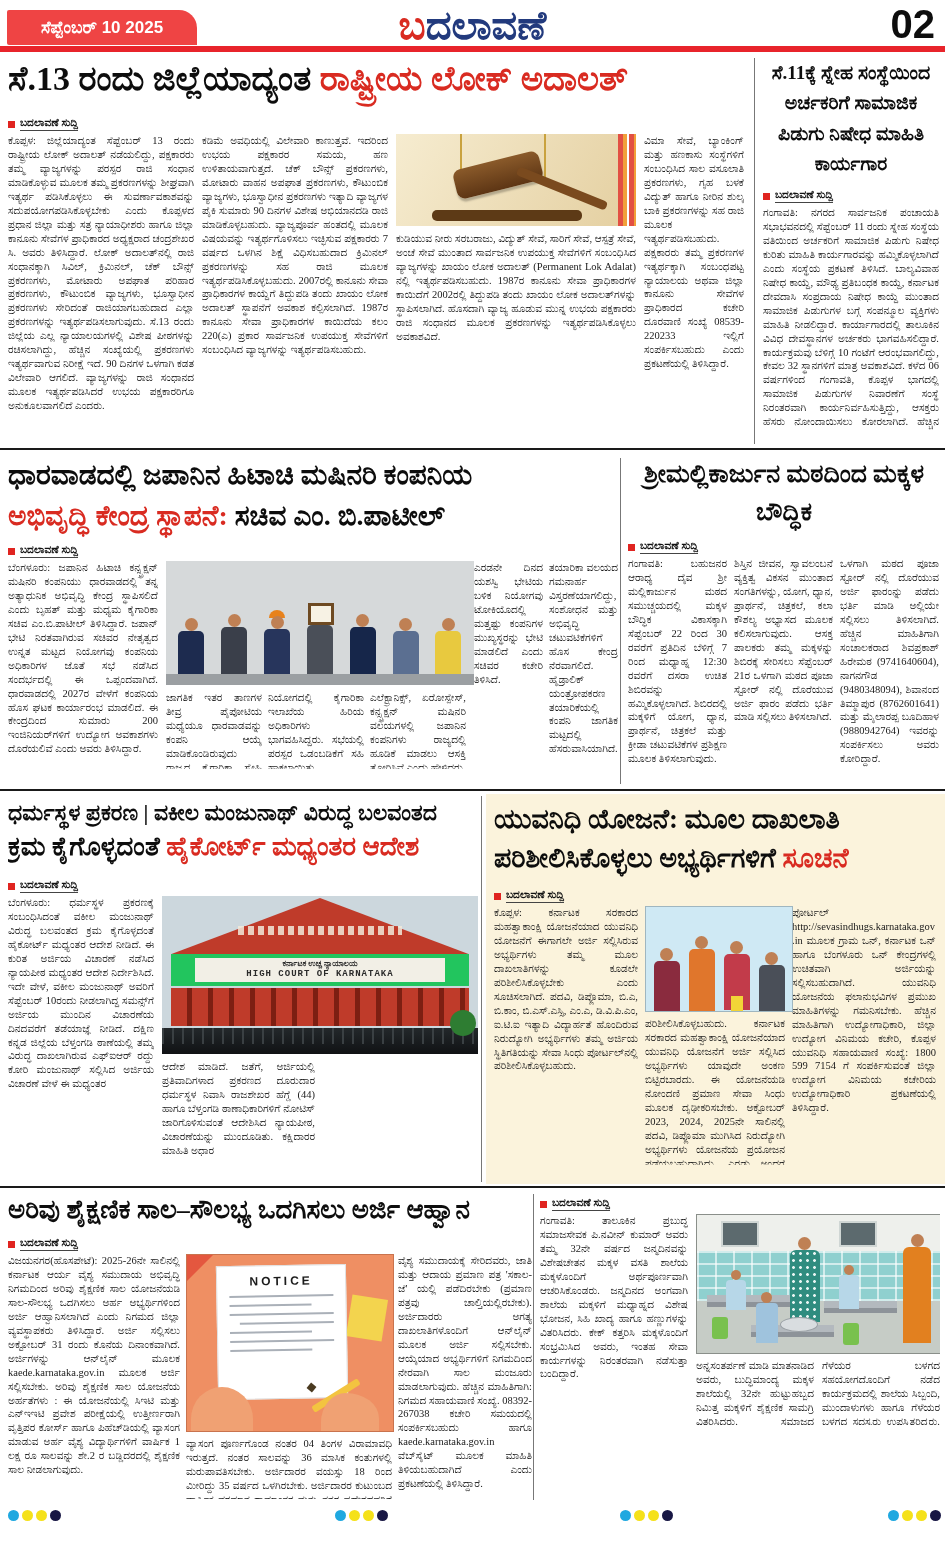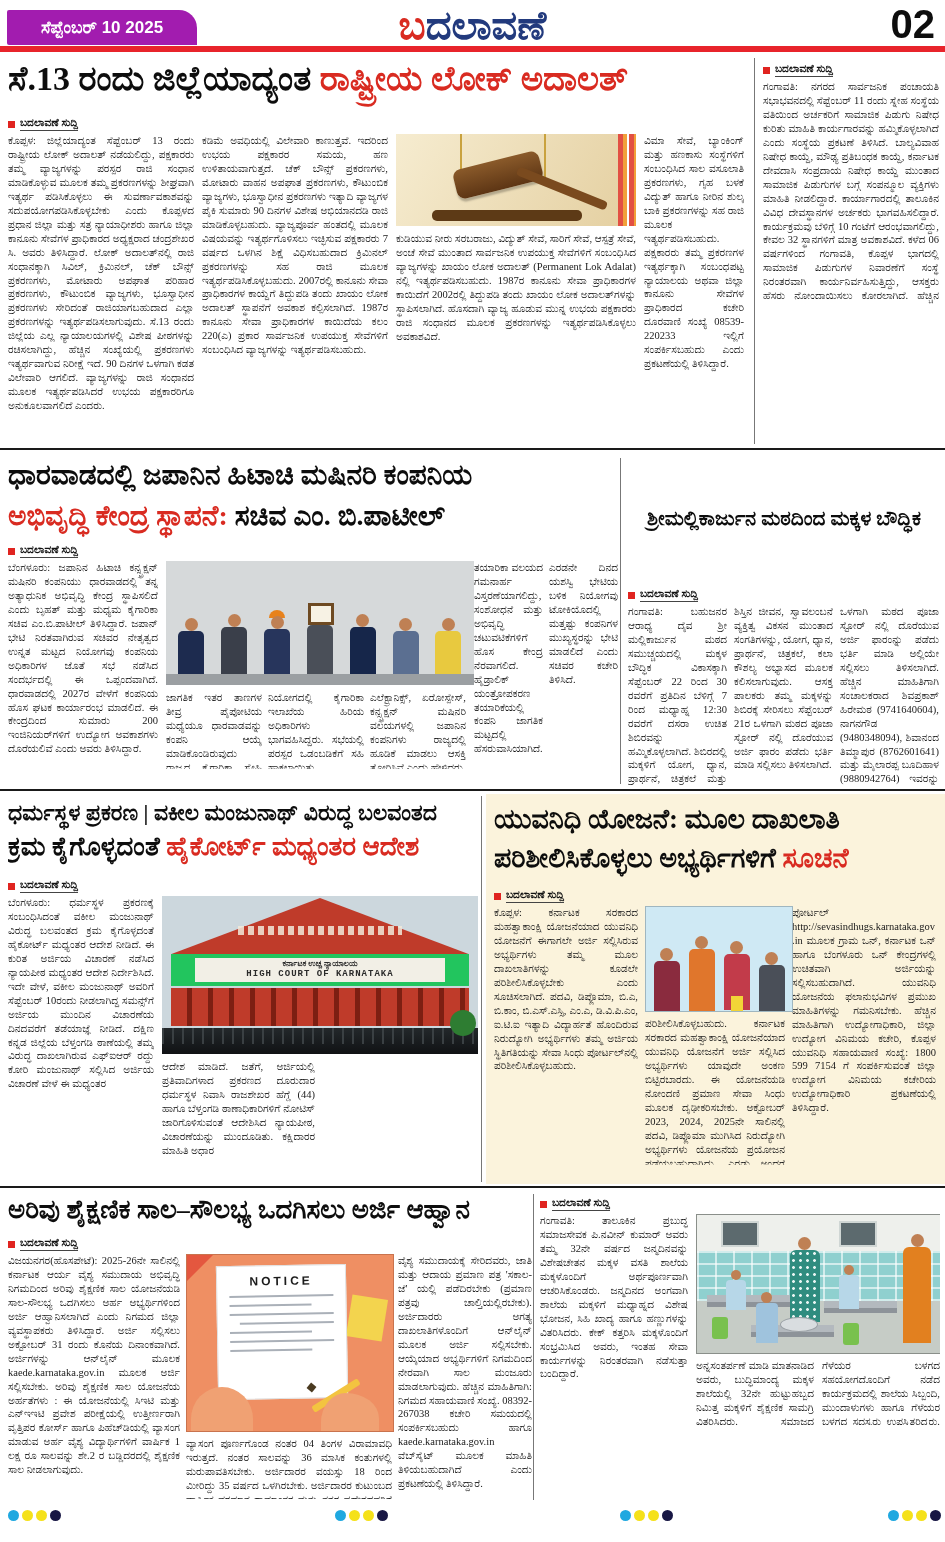--- a/index.html
+++ b/index.html
@@ -9,21 +9,21 @@
   .bt{font-size:10.5px;line-height:1.33;text-align:justify;overflow:hidden;word-break:break-word;color:#191919;}
   .cols{display:flex;gap:8px;}
   .byline{display:flex;align-items:center;gap:5px;font-weight:bold;font-size:10.5px;margin:5px 0 3px 0;}
   .byline .bullet{width:7px;height:7px;background:#e02420;flex:0 0 auto;}
   .byline .txt{border-bottom:1px solid #444;padding-bottom:1px;}
   .hl{font-weight:bold;color:#0d0d0d;overflow:hidden;}
   .red{color:#d92b21;}
   .hrule{position:absolute;left:0;width:945px;height:2px;background:#1a1a1a;}
   .vrule{position:absolute;width:1px;background:#777;}
   
-  .datebox{position:absolute;left:7px;top:10px;width:190px;height:35px;background:#a21caf;color:#fff;
+  .datebox{position:absolute;left:7px;top:10px;width:190px;height:35px;background:#ef4444;color:#fff;
     font-family:"Liberation Sans",sans-serif;font-weight:bold;font-size:17px;display:flex;align-items:center;
     justify-content:center;border-radius:2px 18px 0 2px;}
   .masthead{position:absolute;left:50%;transform:translateX(-50%);top:2px;font-size:40px;font-weight:bold;color:#223a7d;white-space:nowrap;}
   .pagenum{position:absolute;right:10px;top:2px;font-family:"Liberation Sans",sans-serif;font-weight:bold;font-size:40px;color:#0d0d0d;}
   .redbar{position:absolute;left:0;top:46px;width:945px;height:6px;background:#e8242b;}
   
   .gavel{position:relative;background:linear-gradient(120deg,#f6ecd0,#e4cfa0);overflow:hidden;}
   .gv-string{position:absolute;top:0;width:2px;height:44px;background:#c9a23f;}
   .gv-head{position:absolute;left:58px;top:26px;width:88px;height:30px;background:linear-gradient(#8a5a2a,#5d3514);border-radius:8px;transform:rotate(-14deg);box-shadow:0 3px 2px rgba(0,0,0,.25);}
   .gv-handle{position:absolute;left:118px;top:50px;width:96px;height:9px;background:#7a4a1e;border-radius:4px;transform:rotate(22deg);}
@@ -111,20 +111,21 @@
           <div class="gv-stripes"></div>
         </div>
         <div class="bt" style="width:240px;height:200px;margin-top:6px;">ಕುಡಿಯುವ ನೀರು ಸರಬರಾಜು, ವಿದ್ಯುತ್ ಸೇವೆ, ಸಾರಿಗೆ ಸೇವೆ, ಆಸ್ಪತ್ರೆ ಸೇವೆ, ಅಂಚೆ ಸೇವೆ ಮುಂತಾದ ಸಾರ್ವಜನಿಕ ಉಪಯುಕ್ತ ಸೇವೆಗಳಿಗೆ ಸಂಬಂಧಿಸಿದ ವ್ಯಾಜ್ಯಗಳನ್ನು ಖಾಯಂ ಲೋಕ ಅದಾಲತ್ (Permanent Lok Adalat) ನಲ್ಲಿ ಇತ್ಯರ್ಥಪಡಿಸಬಹುದು. 1987ರ ಕಾನೂನು ಸೇವಾ ಪ್ರಾಧಿಕಾರಗಳ ಕಾಯಿದೆಗೆ 2002ರಲ್ಲಿ ತಿದ್ದುಪಡಿ ತಂದು ಖಾಯಂ ಲೋಕ ಅದಾಲತ್‌ಗಳನ್ನು ಸ್ಥಾಪಿಸಲಾಗಿದೆ. ಹೊಸದಾಗಿ ವ್ಯಾಜ್ಯ ಹೂಡುವ ಮುನ್ನ ಉಭಯ ಪಕ್ಷಕಾರರು ರಾಜಿ ಸಂಧಾನದ ಮೂಲಕ ಪ್ರಕರಣಗಳನ್ನು ಇತ್ಯರ್ಥಪಡಿಸಿಕೊಳ್ಳಲು ಅವಕಾಶವಿದೆ.</div>
       </div>
       <div class="bt" style="width:100px;height:300px;">ವಿಮಾ ಸೇವೆ, ಬ್ಯಾಂಕಿಂಗ್ ಮತ್ತು ಹಣಕಾಸು ಸಂಸ್ಥೆಗಳಿಗೆ ಸಂಬಂಧಿಸಿದ ಸಾಲ ವಸೂಲಾತಿ ಪ್ರಕರಣಗಳು, ಗೃಹ ಬಳಕೆ ವಿದ್ಯುತ್ ಹಾಗೂ ನೀರಿನ ಶುಲ್ಕ ಬಾಕಿ ಪ್ರಕರಣಗಳನ್ನು ಸಹ ರಾಜಿ ಮೂಲಕ ಇತ್ಯರ್ಥಪಡಿಸಬಹುದು. ಪಕ್ಷಕಾರರು ತಮ್ಮ ಪ್ರಕರಣಗಳ ಇತ್ಯರ್ಥಕ್ಕಾಗಿ ಸಂಬಂಧಪಟ್ಟ ನ್ಯಾಯಾಲಯ ಅಥವಾ ಜಿಲ್ಲಾ ಕಾನೂನು ಸೇವೆಗಳ ಪ್ರಾಧಿಕಾರದ ಕಚೇರಿ ದೂರವಾಣಿ ಸಂಖ್ಯೆ 08539-220233 ಇಲ್ಲಿಗೆ ಸಂಪರ್ಕಿಸಬಹುದು ಎಂದು ಪ್ರಕಟಣೆಯಲ್ಲಿ ತಿಳಿಸಿದ್ದಾರೆ.</div>
     </div>
   </div>
 
   <div class="vrule" style="left:754px;top:58px;height:386px;"></div>
   <div class="art" style="left:763px;top:58px;width:176px;height:386px;">
+    <div class="hl" style="font-size:19px;line-height:1.6;text-align:center;height:126px;">ಸೆ.11ಕ್ಕೆ ಸ್ನೇಹ ಸಂಸ್ಥೆಯಿಂದ ಅರ್ಚಕರಿಗೆ ಸಾಮಾಜಿಕ ಪಿಡುಗು ನಿಷೇಧ ಮಾಹಿತಿ ಕಾರ್ಯಗಾರ</div>
     <div class="byline">
       <span class="bullet"></span>
       <span class="txt">ಬದಲಾವಣೆ ಸುದ್ದಿ</span>
     </div>
     <div class="bt" style="width:176px;height:226px;">ಗಂಗಾವತಿ: ನಗರದ ಸಾರ್ವಜನಿಕ ಪಂಚಾಯತಿ ಸಭಾಭವನದಲ್ಲಿ ಸೆಪ್ಟೆಂಬರ್ 11 ರಂದು ಸ್ನೇಹ ಸಂಸ್ಥೆಯ ವತಿಯಿಂದ ಅರ್ಚಕರಿಗೆ ಸಾಮಾಜಿಕ ಪಿಡುಗು ನಿಷೇಧ ಕುರಿತು ಮಾಹಿತಿ ಕಾರ್ಯಗಾರವನ್ನು ಹಮ್ಮಿಕೊಳ್ಳಲಾಗಿದೆ ಎಂದು ಸಂಸ್ಥೆಯ ಪ್ರಕಟಣೆ ತಿಳಿಸಿದೆ. ಬಾಲ್ಯವಿವಾಹ ನಿಷೇಧ ಕಾಯ್ದೆ, ಮೌಢ್ಯ ಪ್ರತಿಬಂಧಕ ಕಾಯ್ದೆ, ಕರ್ನಾಟಕ ದೇವದಾಸಿ ಸಂಪ್ರದಾಯ ನಿಷೇಧ ಕಾಯ್ದೆ ಮುಂತಾದ ಸಾಮಾಜಿಕ ಪಿಡುಗುಗಳ ಬಗ್ಗೆ ಸಂಪನ್ಮೂಲ ವ್ಯಕ್ತಿಗಳು ಮಾಹಿತಿ ನೀಡಲಿದ್ದಾರೆ. ಕಾರ್ಯಾಗಾರದಲ್ಲಿ ತಾಲೂಕಿನ ವಿವಿಧ ದೇವಸ್ಥಾನಗಳ ಅರ್ಚಕರು ಭಾಗವಹಿಸಲಿದ್ದಾರೆ. ಕಾರ್ಯಕ್ರಮವು ಬೆಳಿಗ್ಗೆ 10 ಗಂಟೆಗೆ ಆರಂಭವಾಗಲಿದ್ದು, ಕೇವಲ 32 ಸ್ಥಾನಗಳಿಗೆ ಮಾತ್ರ ಅವಕಾಶವಿದೆ. ಕಳೆದ 06 ವರ್ಷಗಳಿಂದ ಗಂಗಾವತಿ, ಕೊಪ್ಪಳ ಭಾಗದಲ್ಲಿ ಸಾಮಾಜಿಕ ಪಿಡುಗುಗಳ ನಿವಾರಣೆಗೆ ಸಂಸ್ಥೆ ನಿರಂತರವಾಗಿ ಕಾರ್ಯನಿರ್ವಹಿಸುತ್ತಿದ್ದು, ಆಸಕ್ತರು ಹೆಸರು ನೋಂದಾಯಿಸಲು ಕೋರಲಾಗಿದೆ. ಹೆಚ್ಚಿನ ಮಾಹಿತಿಗಾಗಿ ಸಂಸ್ಥೆಯ ಸಂಚಾಲಕರನ್ನು ಸಂಪರ್ಕಿಸಬಹುದು ಎಂದು ಪ್ರಕಟಣೆಯಲ್ಲಿ ಕೋರಿದ್ದಾರೆ.</div>
   </div>
 
   <div class="hrule" style="top:448px;"></div>
 
   <div class="art" style="left:8px;top:455px;width:610px;height:330px;">
@@ -172,29 +173,29 @@
           <div class="gp-frame"></div>
           <div class="gp-desk"></div>
         </div>
         <div class="cols" style="gap:6px;margin-top:6px;">
           <div class="bt" style="width:96px;height:78px;">ಜಾಗತಿಕ ಇತರ ತಾಣಗಳ ತೀವ್ರ ಪೈಪೋಟಿಯ ಮಧ್ಯೆಯೂ ಧಾರವಾಡವನ್ನು ಕಂಪನಿ ಆಯ್ಕೆ ಮಾಡಿಕೊಂಡಿರುವುದು ರಾಜ್ಯದ ಕೈಗಾರಿಕಾ ಸ್ನೇಹಿ ವಾತಾವ ರಣಕ್ಕೆ ಸಾಕ್ಷಿ ಎಂದು ಸಚಿವರು ಪ್ರತಿಕ್ರಿಯಿಸಿದ್ದಾರೆ.</div>
           <div class="bt" style="width:96px;height:78px;">ನಿಯೋಗದಲ್ಲಿ ಕೈಗಾರಿಕಾ ಇಲಾಖೆಯ ಹಿರಿಯ ಅಧಿಕಾರಿಗಳು ಭಾಗವಹಿಸಿದ್ದರು. ಸಭೆಯಲ್ಲಿ ಪರಸ್ಪರ ಒಡಂಬಡಿಕೆಗೆ ಸಹಿ ಹಾಕಲಾಯಿತು.</div>
           <div class="bt" style="width:96px;height:78px;">ಎಲೆಕ್ಟ್ರಾನಿಕ್ಸ್, ಏರೋಸ್ಪೇಸ್, ಕನ್ಸ್ಟ್ರಕ್ಷನ್ ಮಷಿನರಿ ವಲಯಗಳಲ್ಲಿ ಜಪಾನಿನ ಕಂಪನಿಗಳು ರಾಜ್ಯದಲ್ಲಿ ಹೂಡಿಕೆ ಮಾಡಲು ಆಸಕ್ತಿ ತೋರಿಸಿವೆ ಎಂದು ಹೇಳಿದರು.</div>
         </div>
       </div>
       <div class="cols" style="width:144px;gap:6px;">
+        <div class="bt" style="width:69px;height:208px;">ಎರಡನೇ ದಿನದ ಯಶಸ್ವಿ ಭೇಟಿಯ ಬಳಿಕ ನಿಯೋಗವು ಟೋಕಿಯೊದಲ್ಲಿ ಮತ್ತಷ್ಟು ಕಂಪನಿಗಳ ಮುಖ್ಯಸ್ಥರನ್ನು ಭೇಟಿ ಮಾಡಲಿದೆ ಎಂದು ಸಚಿವರ ಕಚೇರಿ ತಿಳಿಸಿದೆ.</div>
         <div class="bt" style="width:69px;height:208px;">ತಯಾರಿಕಾ ವಲಯದ ಗಮನಾರ್ಹ ವಿಸ್ತರಣೆಯಾಗಲಿದ್ದು, ಸಂಶೋಧನೆ ಮತ್ತು ಅಭಿವೃದ್ಧಿ ಚಟುವಟಿಕೆಗಳಿಗೆ ಹೊಸ ಕೇಂದ್ರ ನೆರವಾಗಲಿದೆ. ಹೈಡ್ರಾಲಿಕ್ ಯಂತ್ರೋಪಕರಣ ತಯಾರಿಕೆಯಲ್ಲಿ ಕಂಪನಿ ಜಾಗತಿಕ ಮಟ್ಟದಲ್ಲಿ ಹೆಸರುವಾಸಿಯಾಗಿದೆ.</div>
-        <div class="bt" style="width:69px;height:208px;">ಎರಡನೇ ದಿನದ ಯಶಸ್ವಿ ಭೇಟಿಯ ಬಳಿಕ ನಿಯೋಗವು ಟೋಕಿಯೊದಲ್ಲಿ ಮತ್ತಷ್ಟು ಕಂಪನಿಗಳ ಮುಖ್ಯಸ್ಥರನ್ನು ಭೇಟಿ ಮಾಡಲಿದೆ ಎಂದು ಸಚಿವರ ಕಚೇರಿ ತಿಳಿಸಿದೆ.</div>
       </div>
     </div>
   </div>
 
   <div class="vrule" style="left:620px;top:458px;height:326px;"></div>
   <div class="art" style="left:628px;top:455px;width:312px;height:330px;">
-    <div class="hl" style="font-size:20px;line-height:1.5;text-align:center;height:80px;margin-top:48px;">
+    <div class="hl" style="font-size:25px;line-height:1.5;text-align:center;height:80px;">
       <span>ಶ್ರೀಮಲ್ಲಿಕಾರ್ಜುನ ಮಠದಿಂದ ಮಕ್ಕಳ ಬೌದ್ಧಿಕ</span><br>
       
     </div>
     <div class="byline">
       <span class="bullet"></span>
       <span class="txt">ಬದಲಾವಣೆ ಸುದ್ದಿ</span>
     </div>
     <div class="cols" style="height:212px;gap:7px;">
       <div class="bt" style="width:99px;height:212px;">ಗಂಗಾವತಿ: ಬಹುಜನರ ಆರಾಧ್ಯ ದೈವ ಶ್ರೀ ಮಲ್ಲಿಕಾರ್ಜುನ ಮಠದ ಸಮುಚ್ಚಯದಲ್ಲಿ ಮಕ್ಕಳ ಬೌದ್ಧಿಕ ವಿಕಾಸಕ್ಕಾಗಿ ಸೆಪ್ಟೆಂಬರ್ 22 ರಿಂದ 30 ರವರೆಗೆ ಪ್ರತಿದಿನ ಬೆಳಿಗ್ಗೆ 7 ರಿಂದ ಮಧ್ಯಾಹ್ನ 12:30 ರವರೆಗೆ ದಸರಾ ಉಚಿತ ಶಿಬಿರವನ್ನು ಹಮ್ಮಿಕೊಳ್ಳಲಾಗಿದೆ. ಶಿಬಿರದಲ್ಲಿ ಮಕ್ಕಳಿಗೆ ಯೋಗ, ಧ್ಯಾನ, ಪ್ರಾರ್ಥನೆ, ಚಿತ್ರಕಲೆ ಮತ್ತು ಕ್ರೀಡಾ ಚಟುವಟಿಕೆಗಳ ಪ್ರಶಿಕ್ಷಣ ಮೂಲಕ ತಿಳಿಸಲಾಗುವುದು.</div>
       <div class="bt" style="width:99px;height:212px;">ಶಿಸ್ತಿನ ಜೀವನ, ಸ್ವಾವಲಂಬನೆ ವ್ಯಕ್ತಿತ್ವ ವಿಕಸನ ಮುಂತಾದ ಸಂಗತಿಗಳನ್ನು, ಯೋಗ, ಧ್ಯಾನ, ಪ್ರಾರ್ಥನೆ, ಚಿತ್ರಕಲೆ, ಕಲಾ ಕೌಶಲ್ಯ ಅಭ್ಯಾಸದ ಮೂಲಕ ಕಲಿಸಲಾಗುವುದು. ಆಸಕ್ತ ಪಾಲಕರು ತಮ್ಮ ಮಕ್ಕಳನ್ನು ಶಿಬಿರಕ್ಕೆ ಸೇರಿಸಲು ಸೆಪ್ಟೆಂಬರ್ 21ರ ಒಳಗಾಗಿ ಮಠದ ಪೂಜಾ ಸ್ಟೋರ್ ನಲ್ಲಿ ದೊರೆಯುವ ಅರ್ಜಿ ಫಾರಂ ಪಡೆದು ಭರ್ತಿ ಮಾಡಿ ಸಲ್ಲಿಸಲು ತಿಳಿಸಲಾಗಿದೆ.</div>

